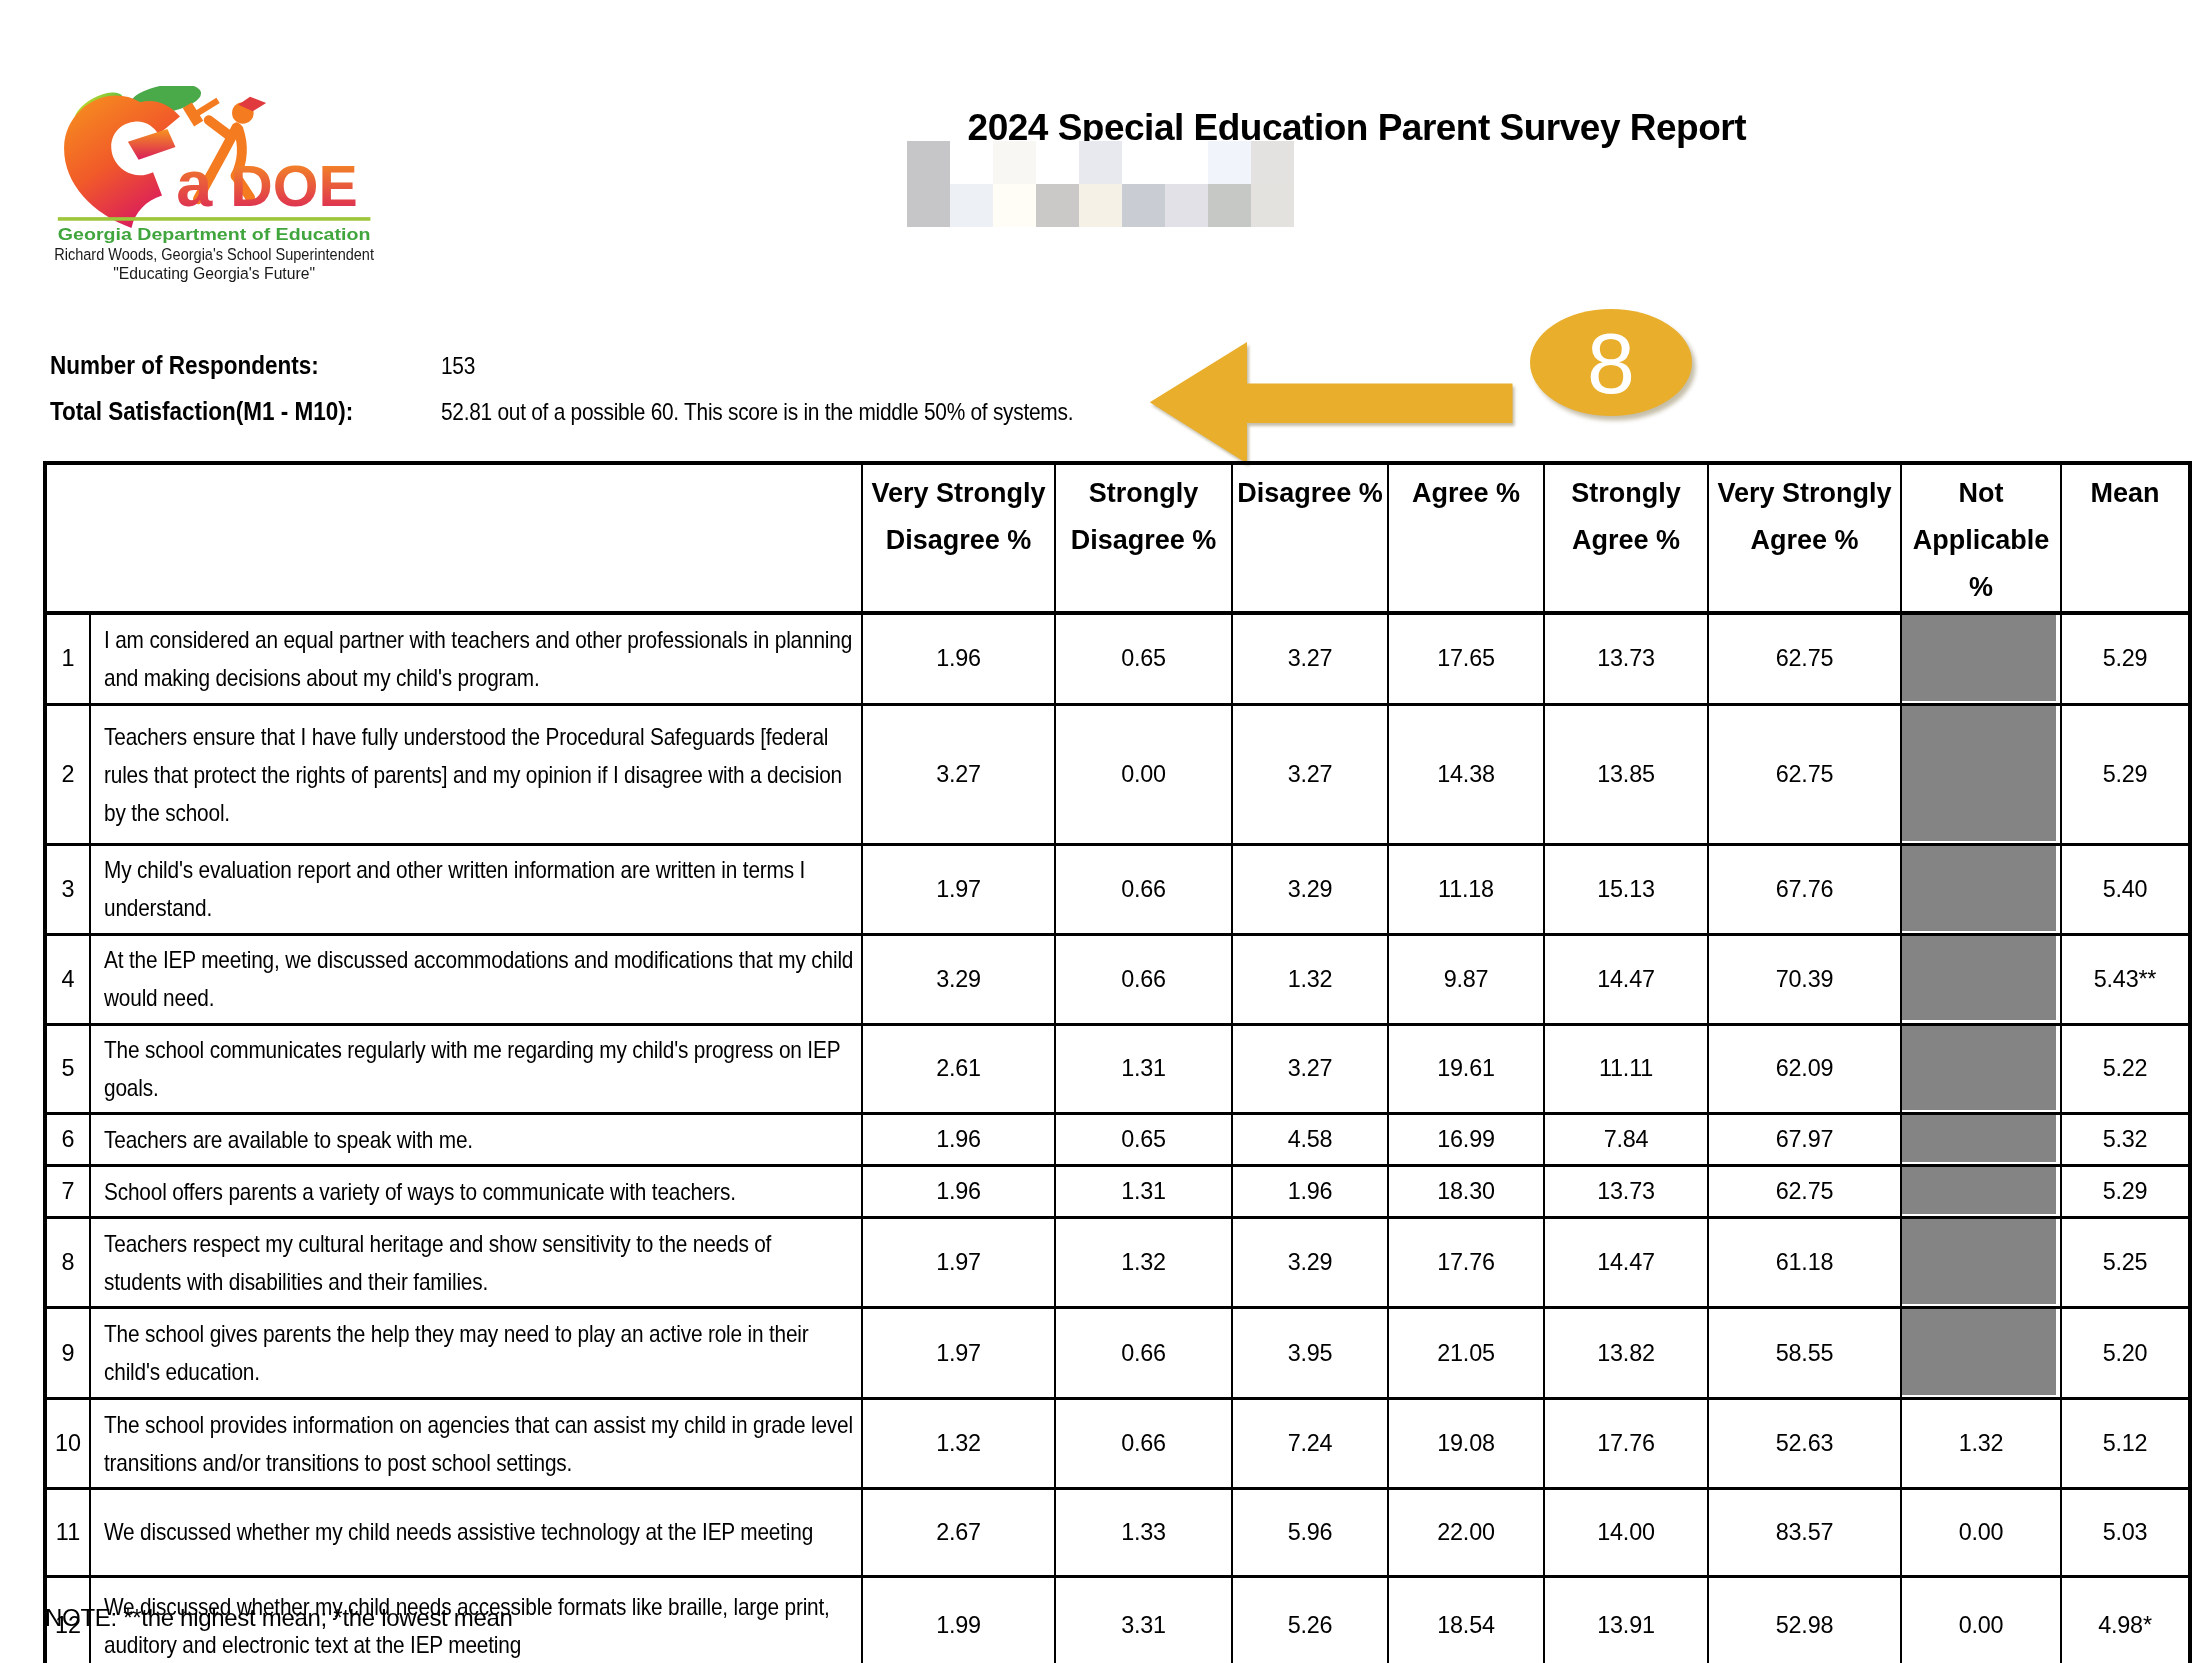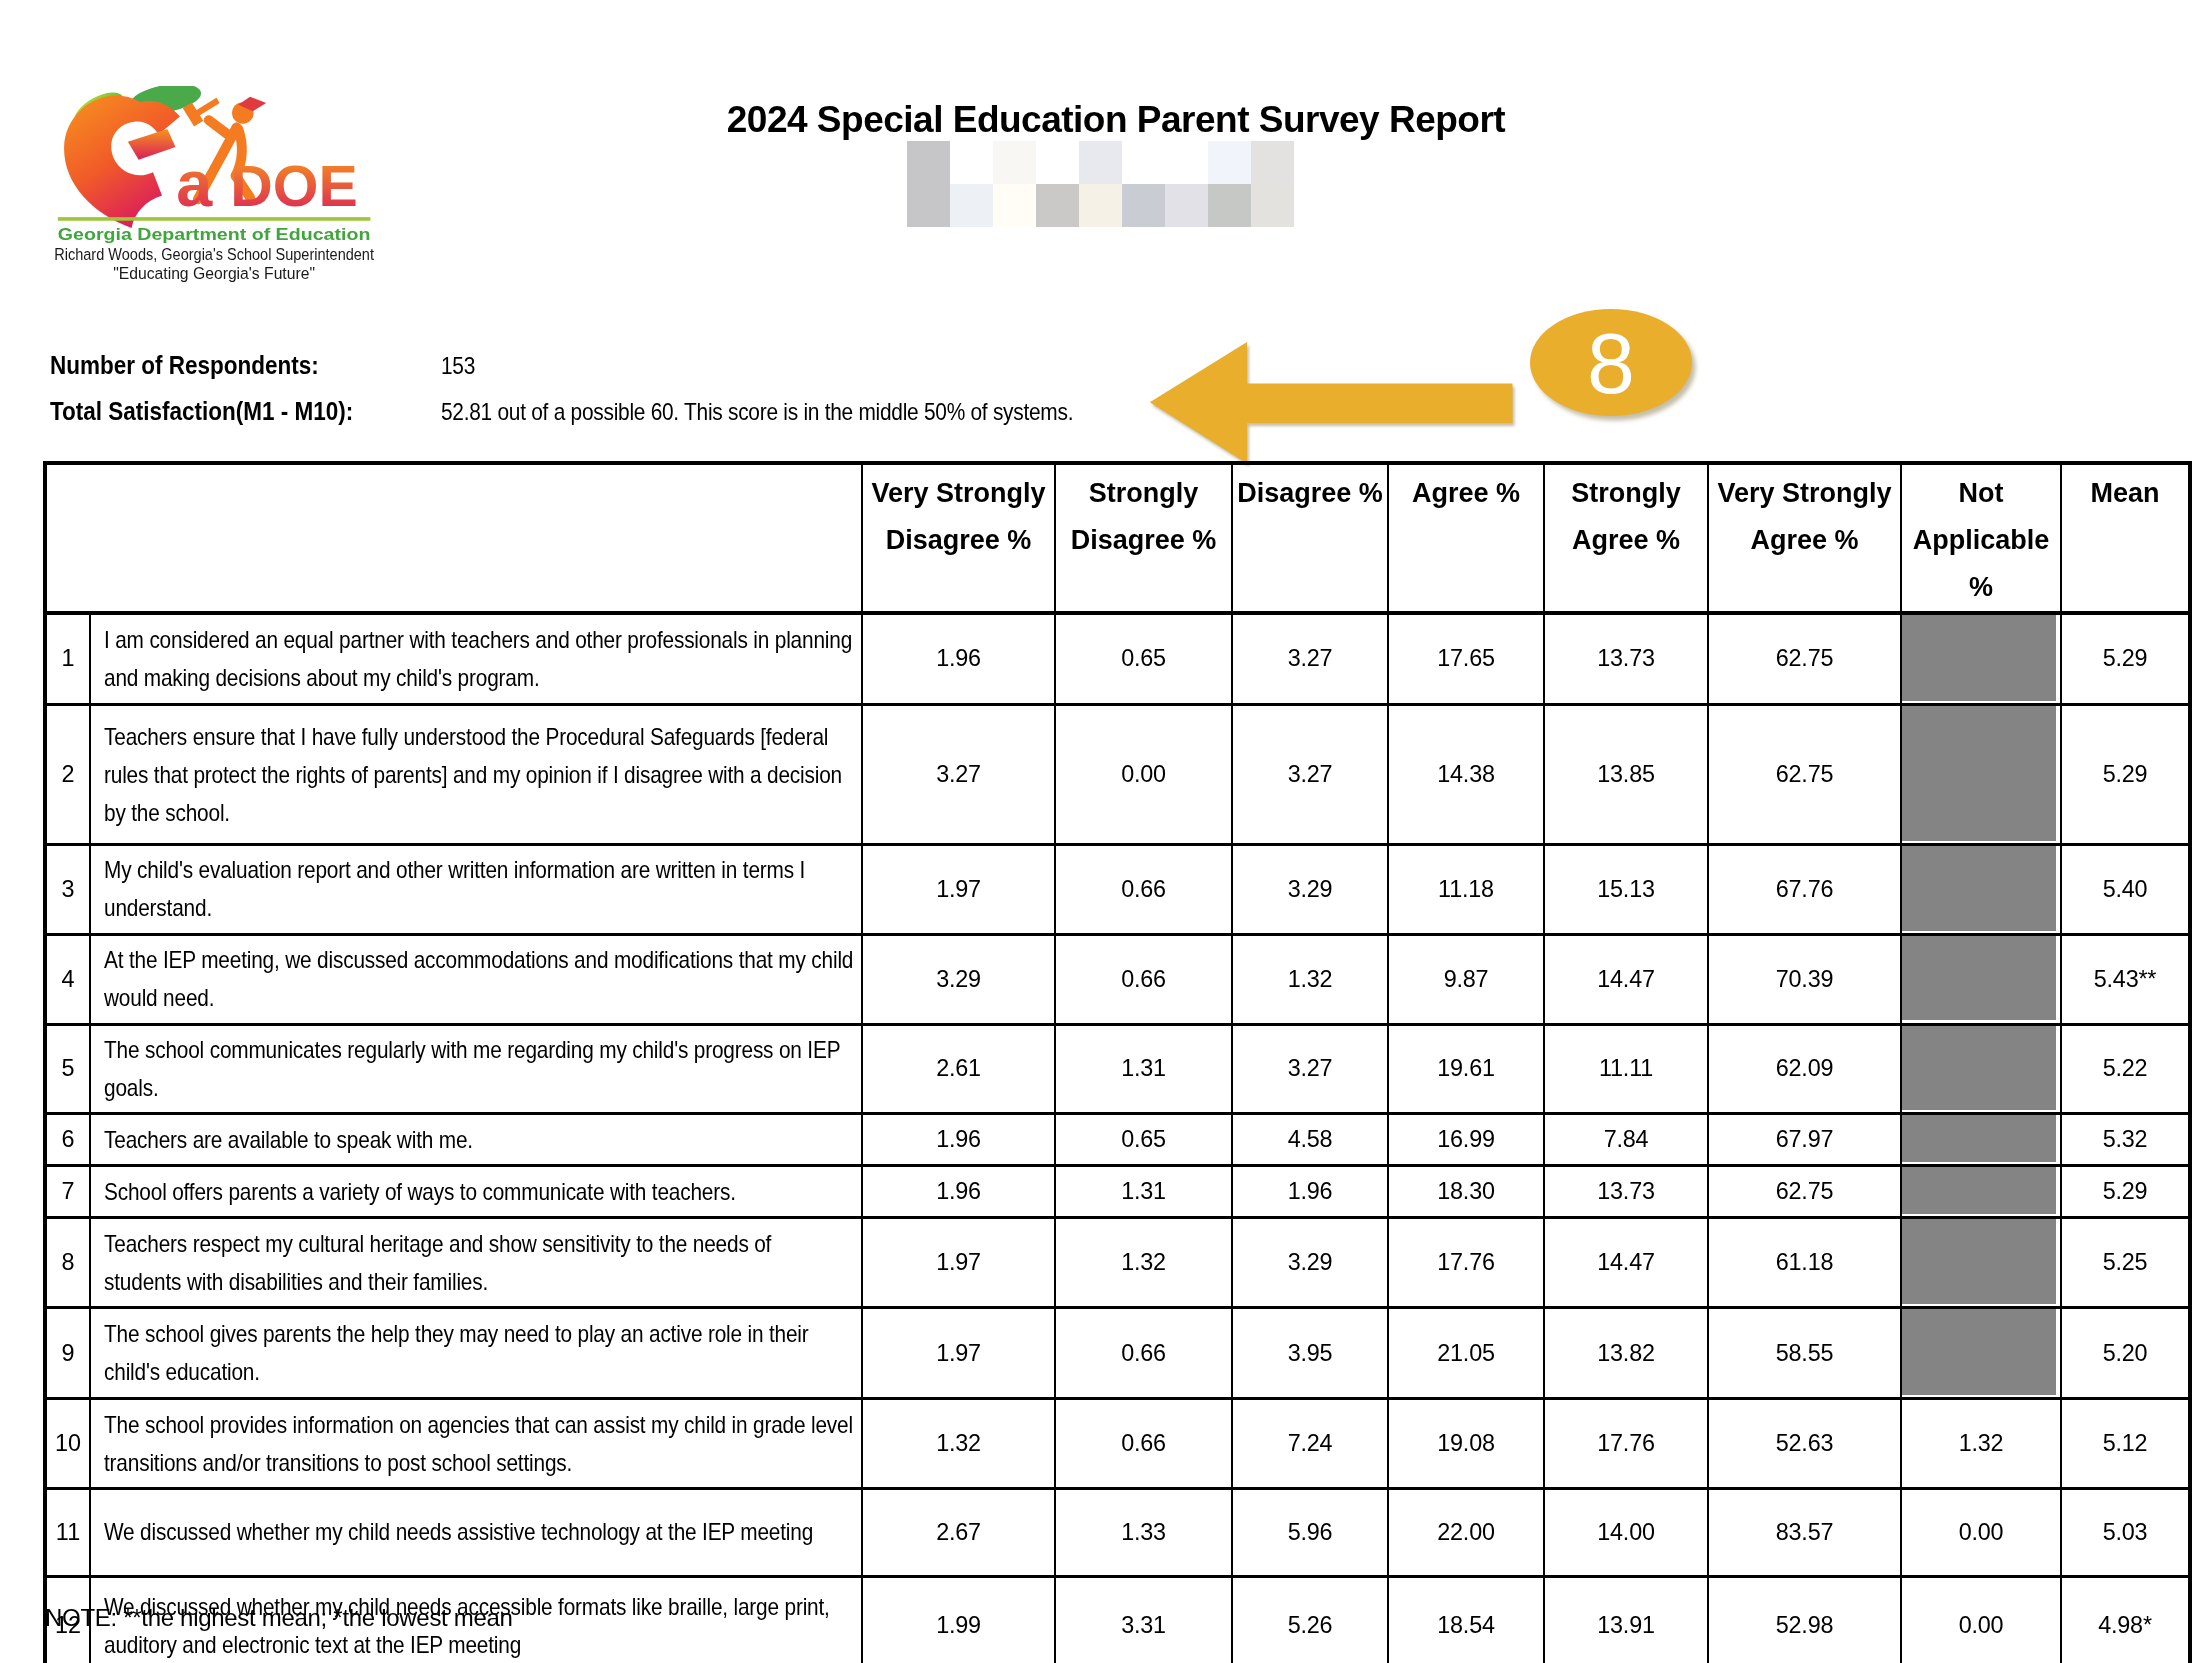--- a/index.html
+++ b/index.html
@@ -9,22 +9,22 @@
     position: relative; width: 2210px; height: 1663px;
     background: #ffffff; overflow: hidden; margin: 0 auto;
     color:#000;
   }
 
   
   .logo { position:absolute; left:52px; top:86px; width:326px; height:203px; }
 
   
   .title {
-    position:absolute; left:486px; top:99px; width:1260px;
-    text-align:center; font-size:37px; font-weight:bold; letter-spacing:-0.5px;
+    position:absolute; left:486px; top:107px; width:1260px;
+    text-align:right; font-size:37px; font-weight:bold; letter-spacing:-0.5px;
   }
   .mosaic {
     position:absolute; left:907px; top:141px;
     display:grid; grid-template-columns:repeat(9,43px); grid-auto-rows:43px;
   }
 
   
   .sum-label {
     position:absolute; left:50px; font-size:25px; font-weight:bold;
     white-space:nowrap; transform:scaleX(0.9); transform-origin:0 50%;

